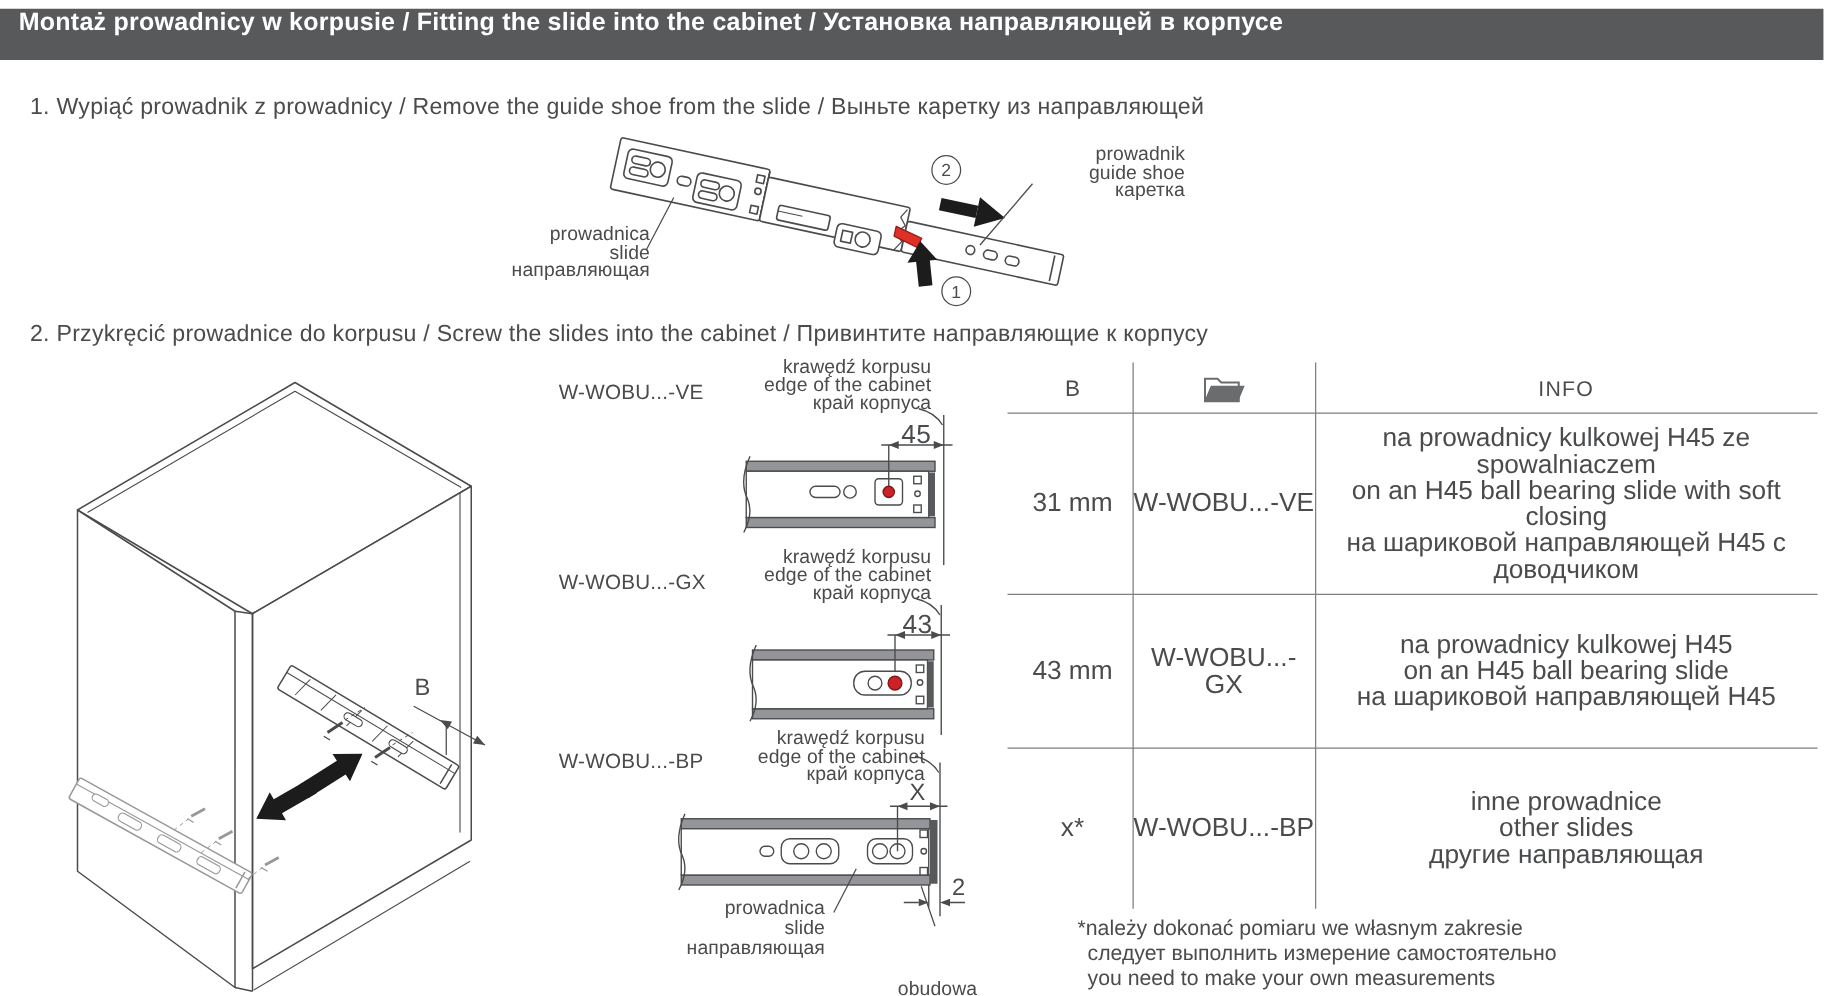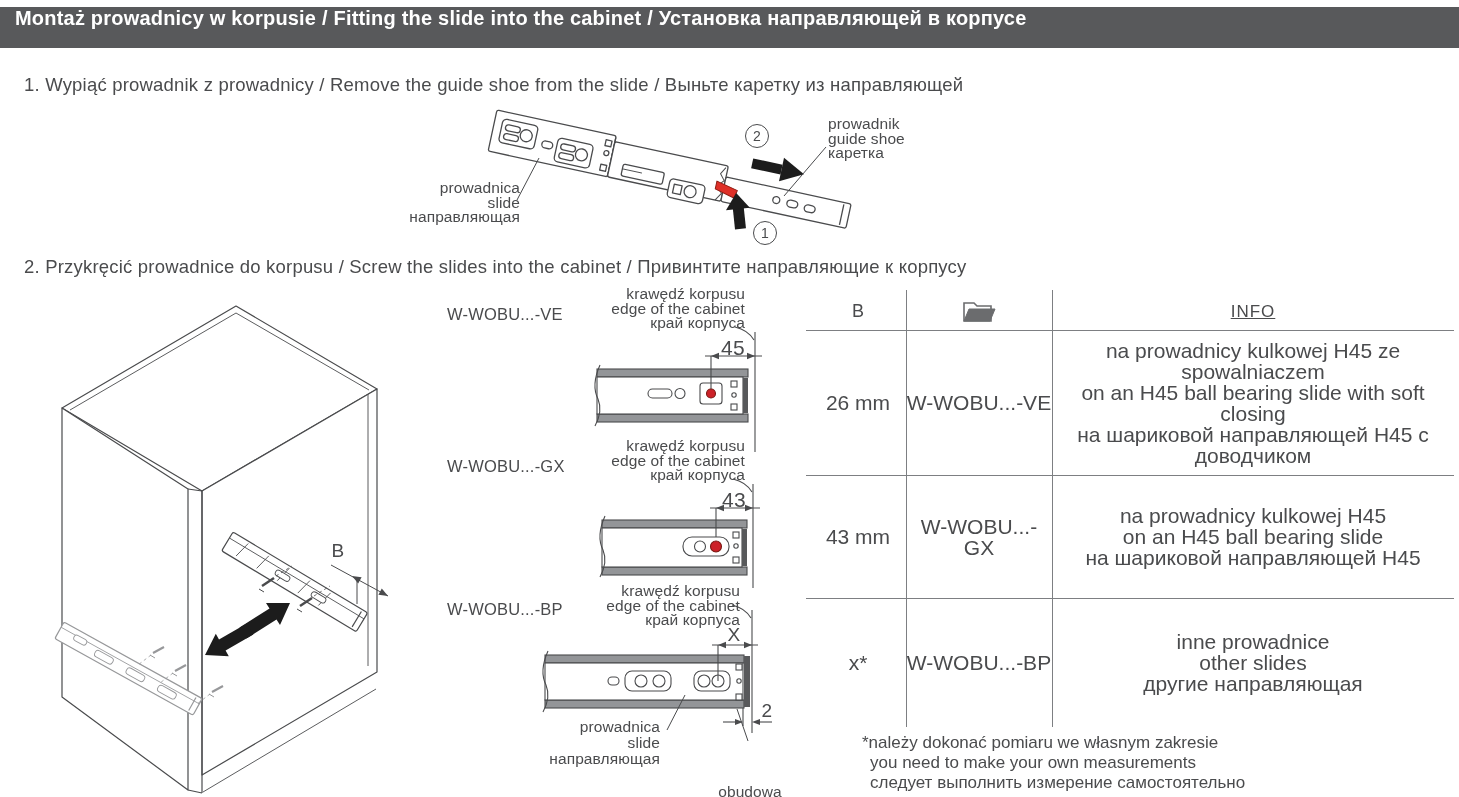--- a/index.html
+++ b/index.html
@@ -3,21 +3,21 @@
 <meta charset="utf-8">
 <style>
   html,body{margin:0;padding:0;background:#ffffff;}
   .page{position:relative;width:1459px;height:797px;background:#fff;overflow:hidden;
         font-family:"Liberation Sans",sans-serif;color:#4a4b4d;}
   .topbar{position:absolute;left:0;top:7px;width:1459px;height:41px;background:#58595b;
           display:flex;}
   .topbar span{color:#fff;font-size:20px;font-weight:bold;padding-left:15px;letter-spacing:.2px;}
   .heading{position:absolute;left:24px;font-size:18.5px;letter-spacing:.2px;white-space:nowrap;}
   .art{position:absolute;left:0;top:0;width:1459px;height:797px;}
-  .small-label{position:absolute;font-size:15.5px;line-height:14.5px;letter-spacing:.1px;}
+  .small-label{position:absolute;font-size:15.5px;line-height:14.5px;letter-spacing:.1px;text-align:right;}
   .r{text-align:right;}
   .c{text-align:center;}
   .dim{position:absolute;font-size:21px;text-align:center;letter-spacing:.3px;}
   .marker{position:absolute;width:22px;height:22px;border:1.3px solid #4a4b4d;border-radius:50%;
           background:#fff;display:flex;align-items:center;justify-content:center;font-size:14px;}
   .tline{position:absolute;background:#7d7f82;}
   .cell{position:absolute;display:flex;align-items:center;justify-content:center;
         text-align:center;font-size:21px;line-height:21px;}
   .code-lbl{position:absolute;font-size:16.5px;letter-spacing:.2px;white-space:nowrap;}
   .footnote{position:absolute;font-size:17px;line-height:20px;}
@@ -286,23 +286,23 @@
   <div class="tline" style="left:806px;top:475px;width:648px;height:1px;"></div>
   <div class="tline" style="left:806px;top:598px;width:648px;height:1px;"></div>
 
   <div class="cell" style="left:810px;top:292px;width:96px;height:38px;font-size:18px;">B</div>
   <div class="cell" style="left:906px;top:292px;width:146px;height:38px;">
     <svg width="36" height="26" viewBox="0 0 36 26">
       <path d="M3,5 h10 l3,3 h14 v15 h-27 z" fill="#fff" stroke="#6b6c6e" stroke-width="1.6"></path>
       <path d="M3,23 l5,-12 h26 l-5,12 z" fill="#6b6c6e" stroke="#6b6c6e"></path>
     </svg>
   </div>
-  <div class="cell" style="left:1052px;top:292px;width:402px;height:38px;font-size:17px;letter-spacing:1px;text-decoration:underline;">INFO</div>
-
-  <div class="cell" style="left:810px;top:331px;width:96px;height:143px;">26 mm</div>
+  <div class="cell" style="left:1052px;top:292px;width:402px;height:38px;font-size:17px;letter-spacing:1px;">INFO</div>
+
+  <div class="cell" style="left:810px;top:331px;width:96px;height:143px;">31 mm</div>
   <div class="cell" style="left:906px;top:331px;width:146px;height:143px;">W-WOBU...-VE</div>
   <div class="cell" style="left:1052px;top:331px;width:402px;height:143px;">
     <div>
       <div>na prowadnicy kulkowej H45 ze spowalniaczem</div>
       <div>on an H45 ball bearing slide with soft closing</div>
       <div>на шариковой направляющей H45 с</div>
       <div>доводчиком</div>
     </div>
   </div>
 
@@ -321,17 +321,17 @@
   <div class="cell" style="left:1052px;top:599px;width:402px;height:127px;">
     <div>
       <div>inne prowadnice</div>
       <div>other slides</div>
       <div>другие направляющая</div>
     </div>
   </div>
 
   <div class="footnote" style="left:862px;top:733px;">
     <div>*należy dokonać pomiaru we własnym zakresie</div>
+    <div class="fn2">следует выполнить измерение самостоятельно</div>
     <div class="fn2">you need to make your own measurements</div>
-    <div class="fn2">следует выполнить измерение самостоятельно</div>
   </div>
 
 </div>
 
 </body></html>

